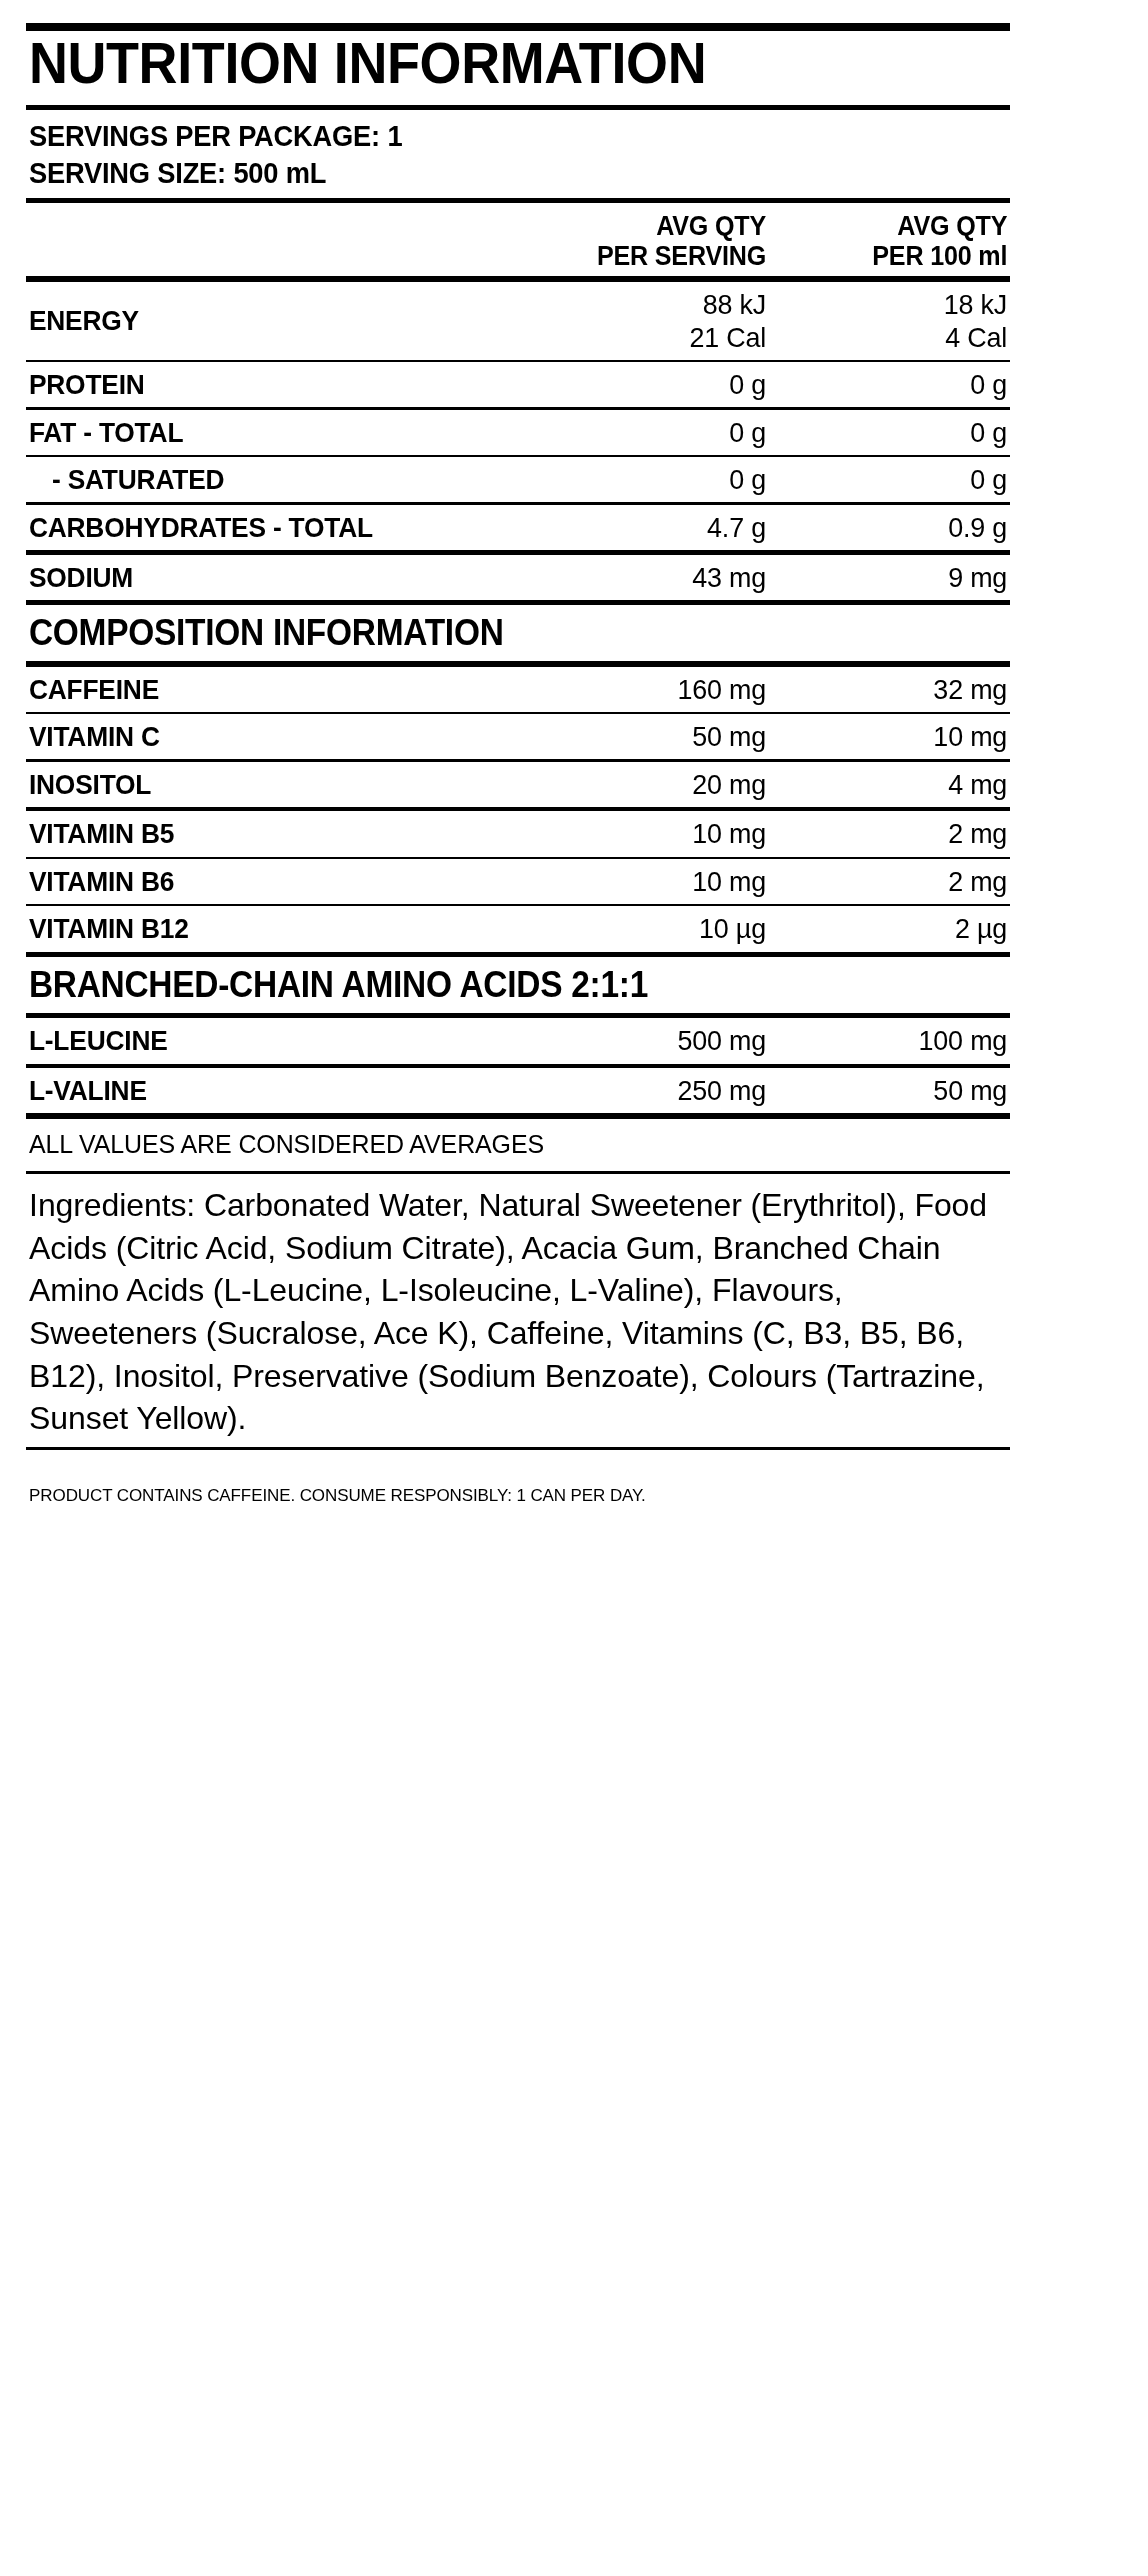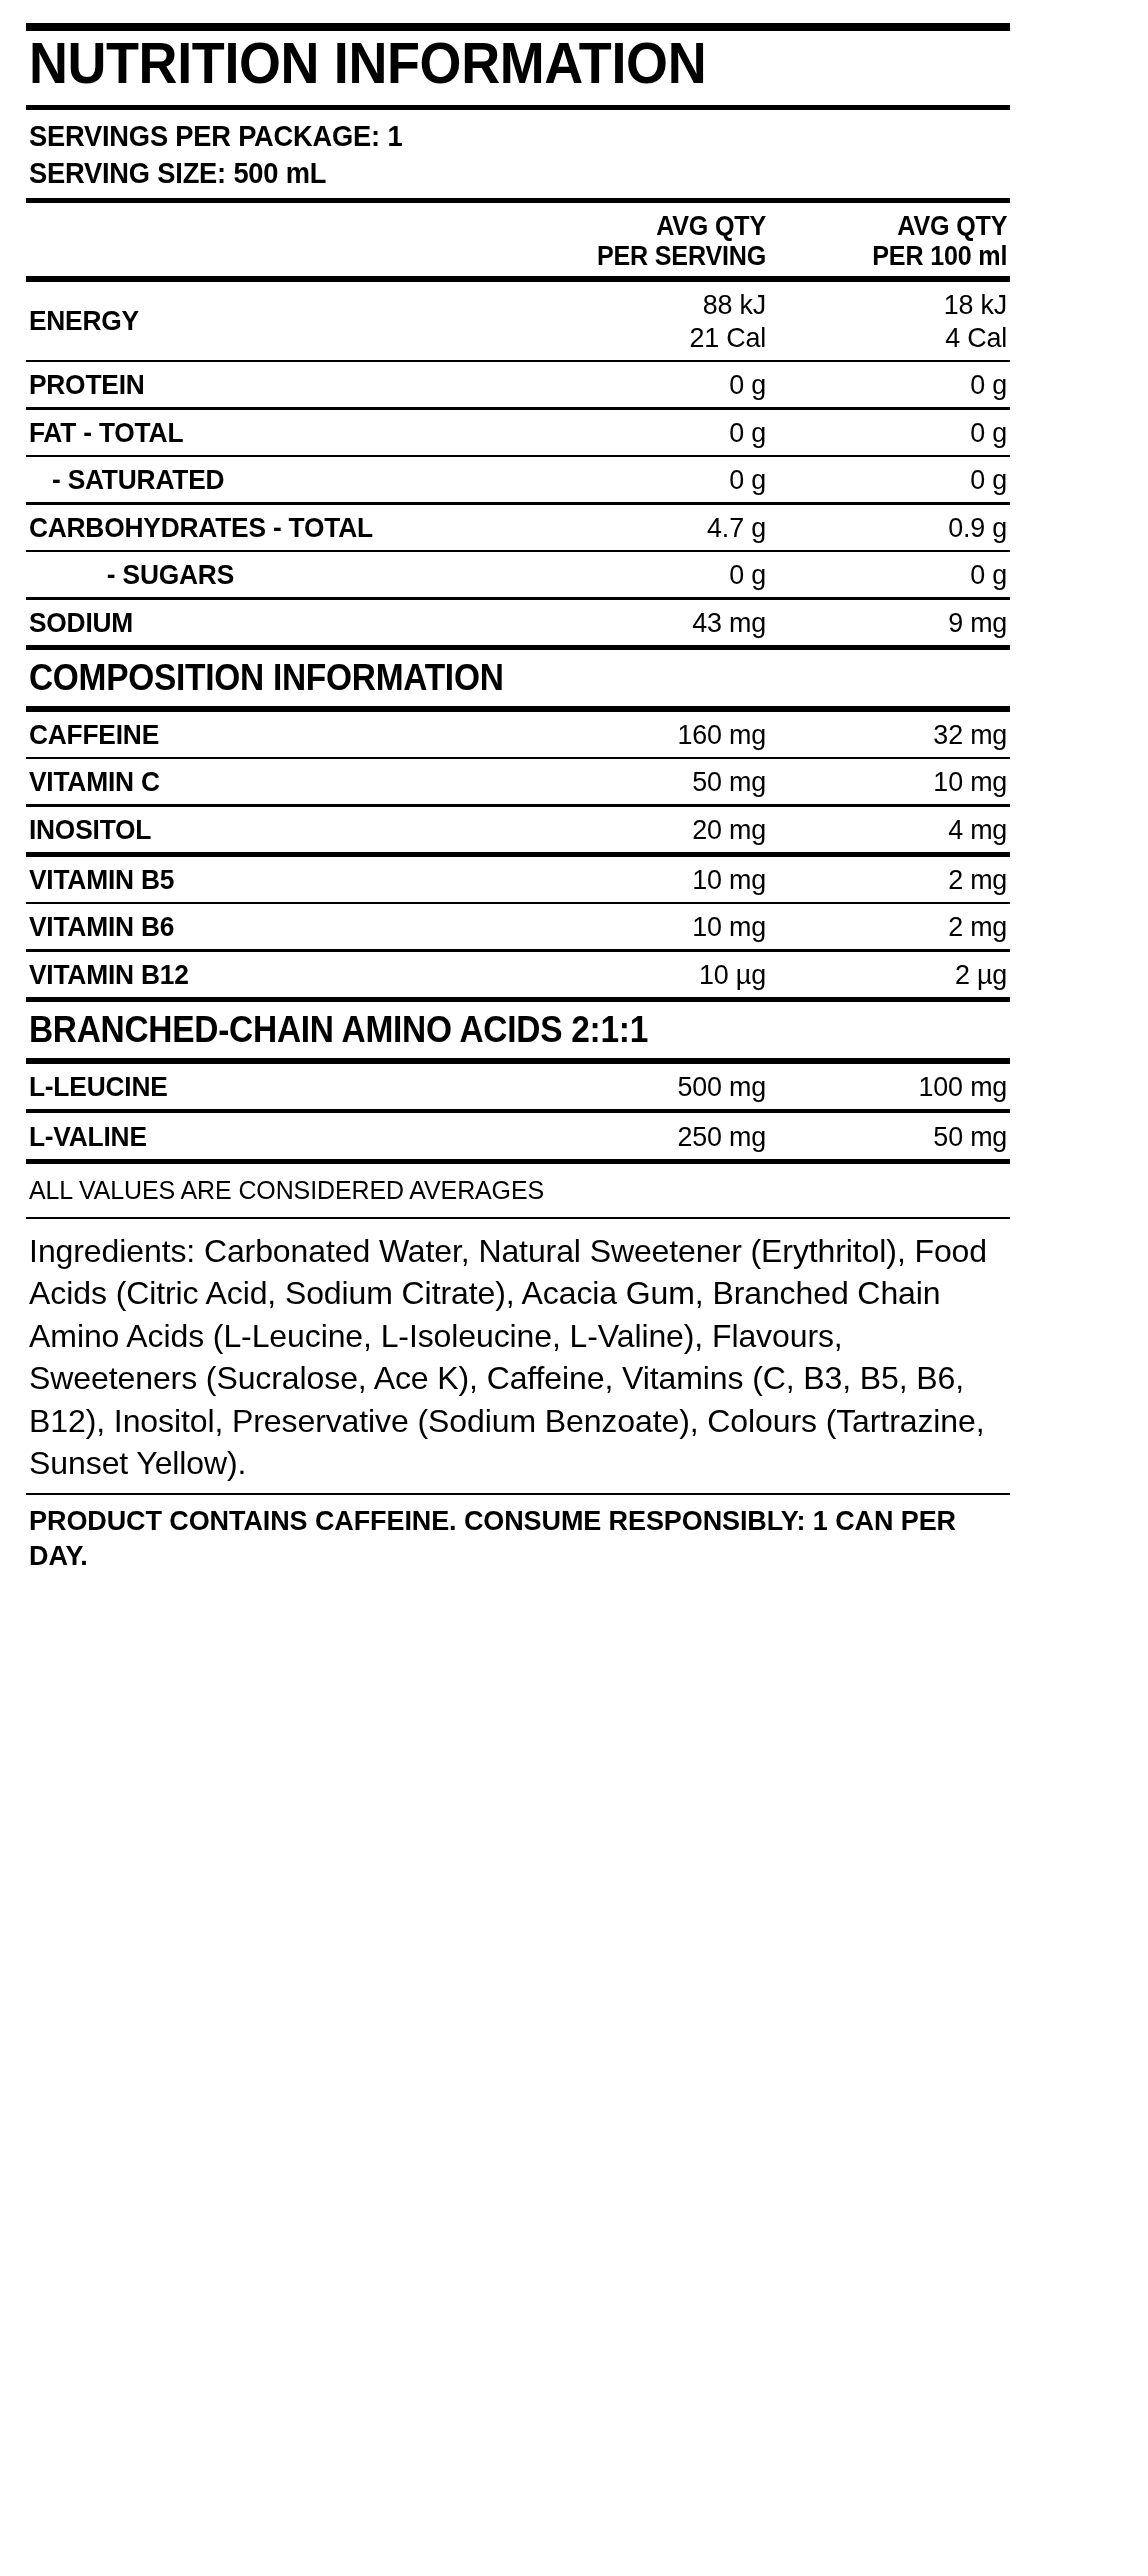--- a/index.html
+++ b/index.html
@@ -152,25 +152,26 @@
   }
 
   .ingredients {
     font-size: 32px;
     line-height: 1.33;
     padding: 10.7px 3.1px 7.7px 3.1px;
     letter-spacing: -0.1px;
   }
 
   .warning {
-    font-weight: bold;
-    font-size: 27px;
+    font-weight: normal;
+    font-size: 17px;
     line-height: 1.3;
     padding: 9.2px 3.1px 4.6px 3.1px;
     letter-spacing: -0.1px;
+    margin-top: 26px;
   }
 </style>
 </head>
 <body>
 
 <div class="panel">
 
   <div class="rule-thick"></div>
 
   <div class="main-title">NUTRITION INFORMATION</div>
@@ -262,25 +263,20 @@
         <td class="label">CARBOHYDRATES - TOTAL</td>
         <td class="val">4.7 g</td>
         <td class="val">0.9 g</td>
       </tr>
       <tr class="sep-row">
           <td colspan="3">
             <div></div>
           </td>
         </tr>
 
-      <tr class="nut-row">
-        <td class="label indent-2">- SUGARS</td>
-        <td class="val">0 g</td>
-        <td class="val">0 g</td>
-      </tr>
       <tr class="sep-row">
           <td colspan="3">
             <div></div>
           </td>
         </tr>
 
       <tr class="nut-row">
         <td class="label">SODIUM</td>
         <td class="val">43 mg</td>
         <td class="val">9 mg</td>

